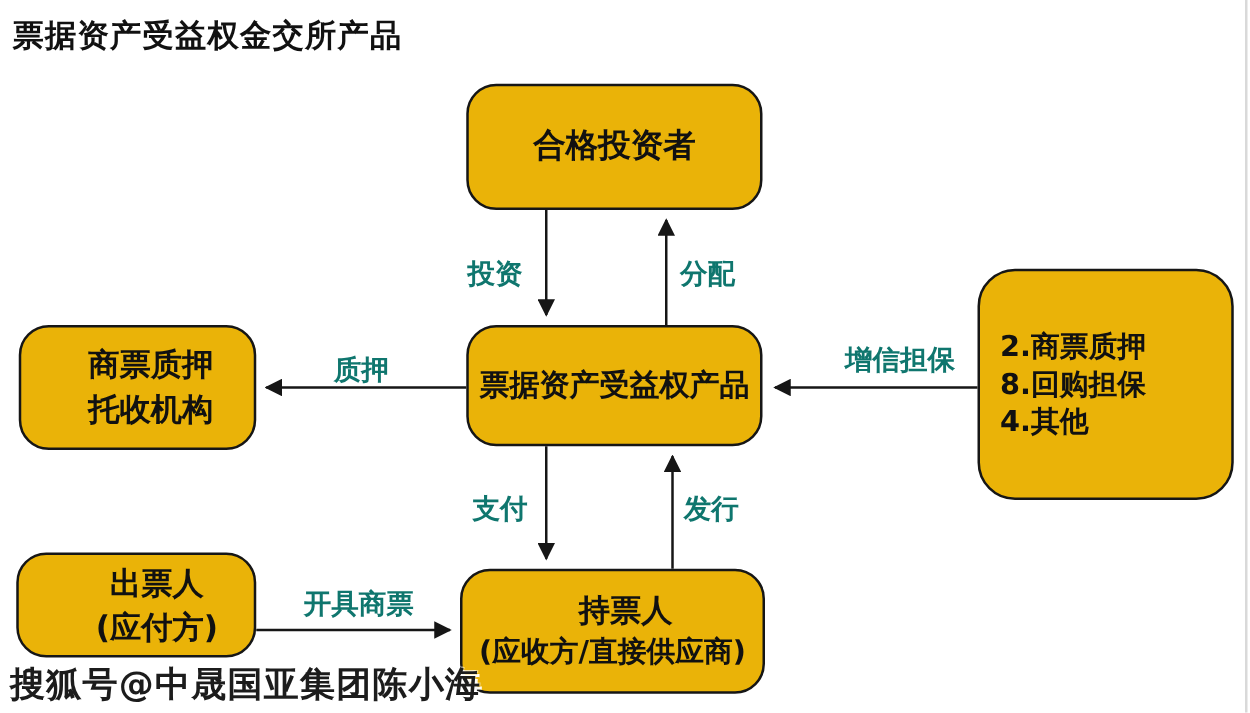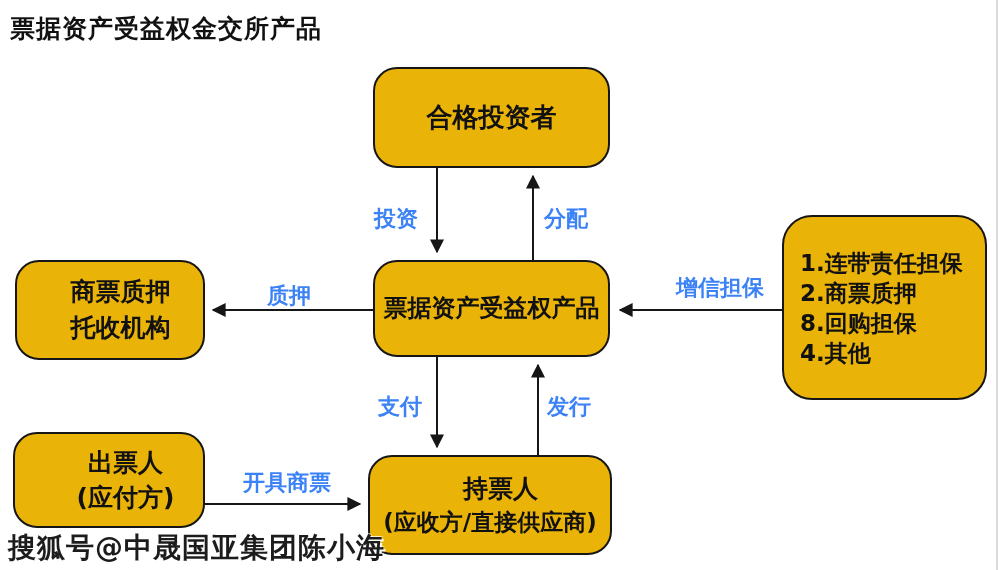--- a/index.html
+++ b/index.html
@@ -36,28 +36,28 @@
     line-height: 1.4;
   }
   .node .l1 { font-size: 25px; margin-left: 21px; }
   .node .l2 { font-size: 23px; }
   #node-investor      { left: 373px; top:  67px; width: 237px; height: 101px; font-size: 26px; }
   #node-product       { left: 373px; top: 260px; width: 237px; height:  97px; font-size: 24px; }
   #node-pledge-agency { left:  15px; top: 260px; width: 190px; height: 100px; font-size: 25px; line-height: 1.45; }
   #node-guarantee     { left: 782px; top: 215px; width: 205px; height: 185px; border-radius: 30px;
                         align-items: flex-start; padding-left: 16px; text-align: left;
                         font-size: 23px; line-height: 30px; }
-  #node-drawer        { left:  13px; top: 432px; width: 192px; height:  96px; padding-left: 12px; }
+  #node-drawer        { left:  13px; top: 442px; width: 192px; height:  84px; padding-left: 12px; }
   #node-holder        { left: 368px; top: 455px; width: 244px; height: 100px; }
   .edge-label {
     position: absolute;
     transform: translateX(-50%);
     font-size: 22px;
     font-weight: bold;
-    color: #3b82f6;
+    color: #0f766e;
     white-space: nowrap;
     z-index: 4;
     background: transparent;
   }
   #lbl-invest      { left: 396px; top: 204px; }
   #lbl-distribute  { left: 566px; top: 204px; }
   #lbl-pledge      { left: 289px; top: 281px; }
   #lbl-credit      { left: 698px; top: 273px; margin-left: 22px; }
   #lbl-pay         { left: 400px; top: 392px; }
   #lbl-issue       { left: 569px; top: 392px; }
@@ -101,21 +101,20 @@
 <div class="node" id="node-product">
   <span>票据资产受益权产品</span>
 </div>
 
 <div class="node" id="node-pledge-agency">
   <span class="l1">商票质押</span>
   <span class="l1">托收机构</span>
 </div>
 
 <div class="node" id="node-guarantee">
-  <span>1.连带责任担保</span>
   <span>2.商票质押</span>
   <span>8.回购担保</span>
   <span>4.其他</span>
 </div>
 
 <div class="node" id="node-drawer">
   <span class="l1">出票人</span>
   <span class="l1">(应付方)</span>
 </div>
 

